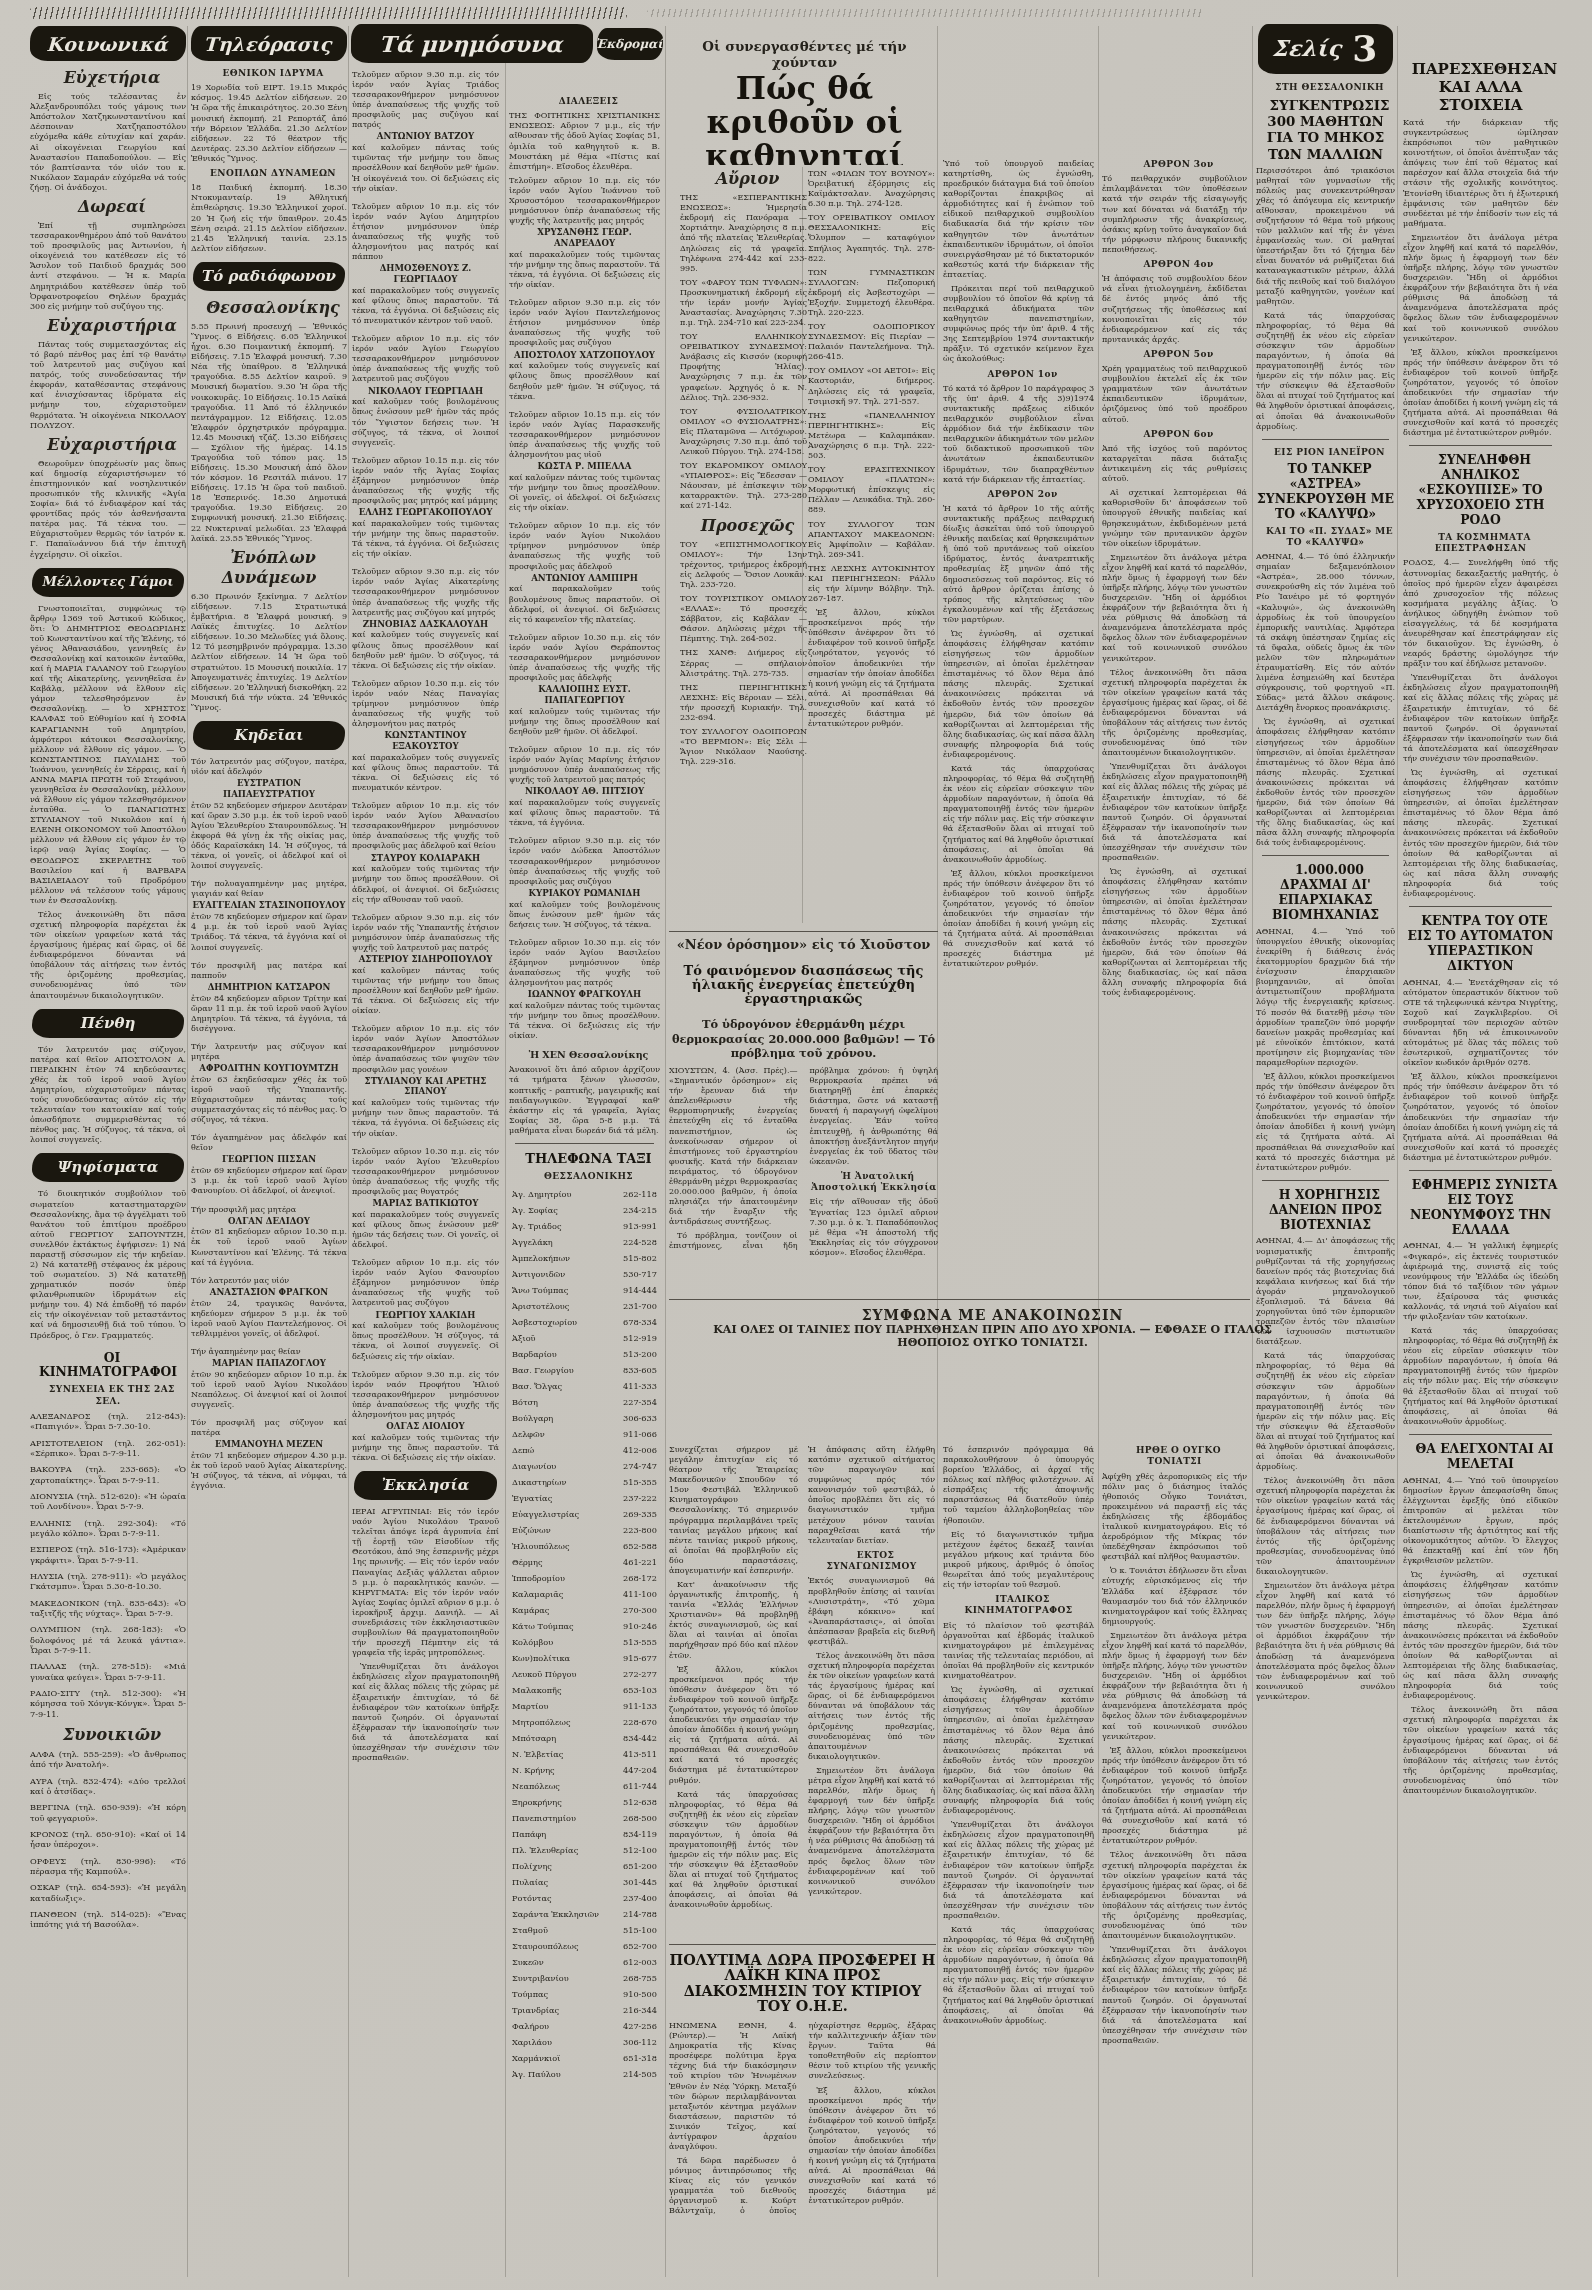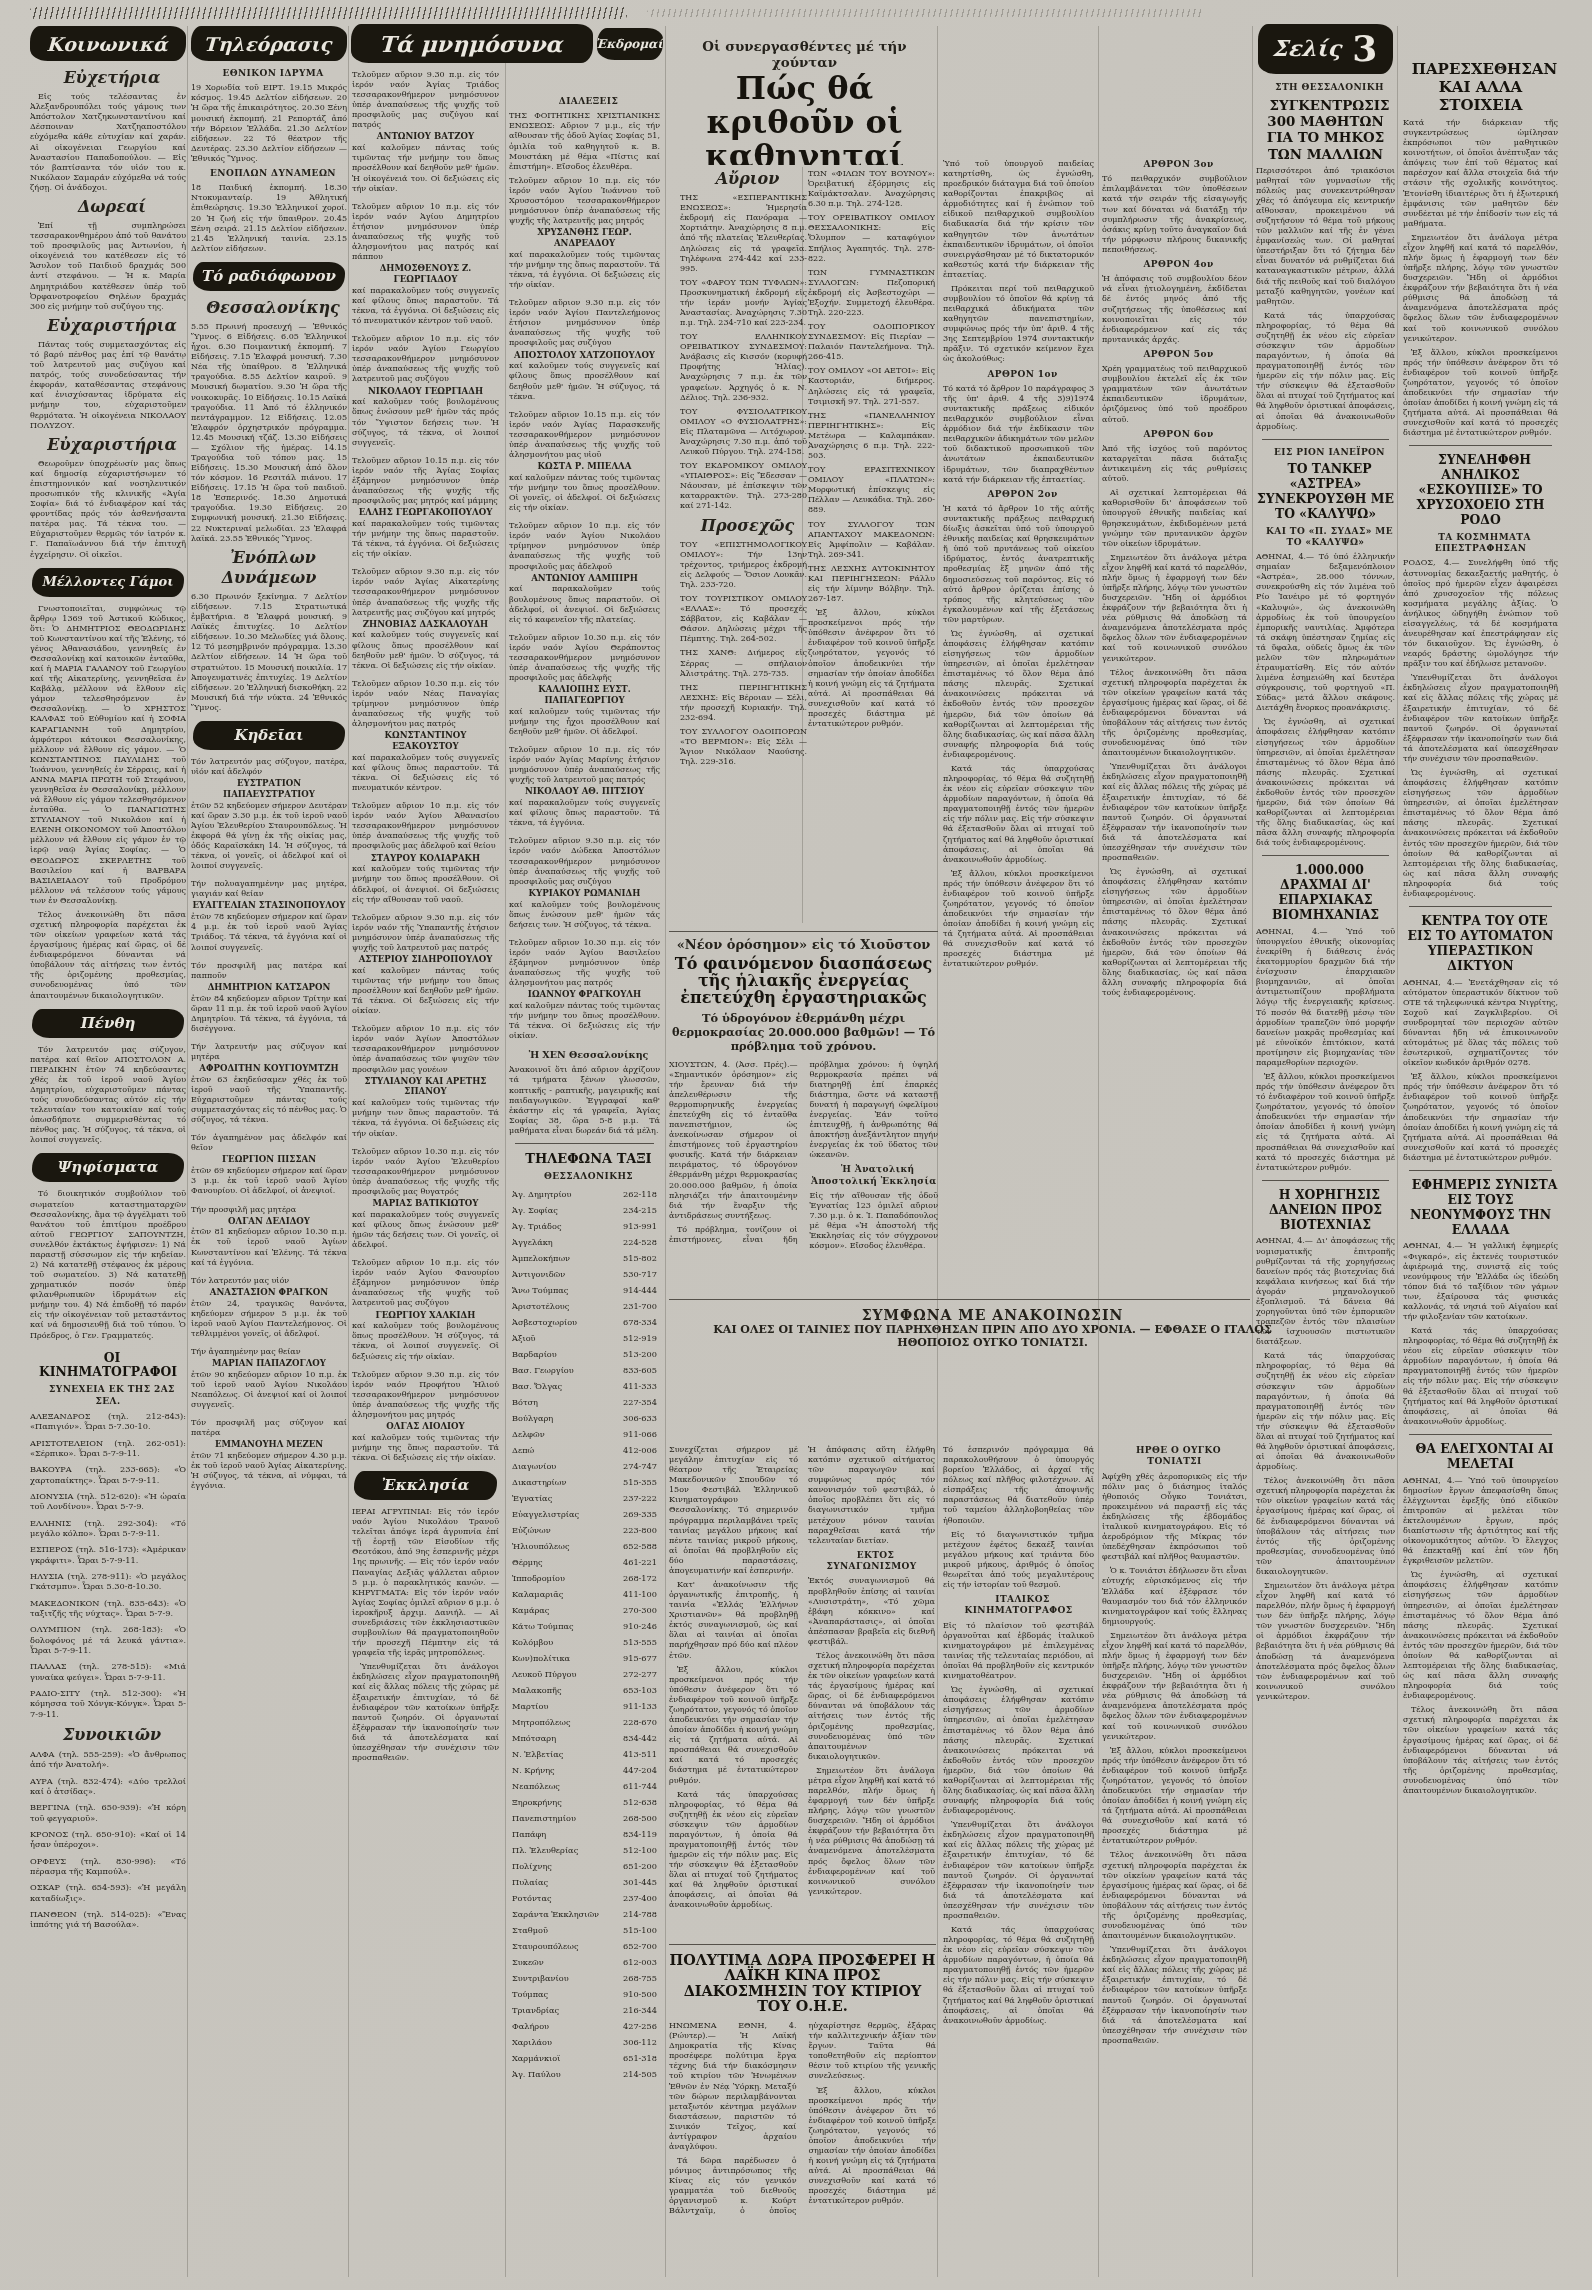--- a/index.html
+++ b/index.html
@@ -292,21 +292,21 @@
 
       <div class="notice">
         <span>Τελοῦμεν αὔριον 10 π.μ. εἰς τόν ἱερόν ναόν Ἁγίου Νικολάου τρίμηνον μνημόσυνον ὑπέρ ἀναπαύσεως τῆς ψυχῆς τοῦ προσφιλοῦς μας ἀδελφοῦ</span>
         <span class="nm">ΑΝΤΩΝΙΟΥ ΛΑΜΠΙΡΗ</span>
         <span>καί παρακαλοῦμεν τούς βουλομένους ὅπως παραστοῦν. Οἱ ἀδελφοί, οἱ ἀνεψιοί. Οἱ δεξιώσεις εἰς τό καφενεῖον τῆς πλατείας.</span>
       </div>
 
       <div class="notice">
         <span>Τελοῦμεν αὔριον 10.30 π.μ. εἰς τόν ἱερόν ναόν Ἁγίου Θεράποντος τεσσαρακονθήμερον μνημόσυνον ὑπέρ ἀναπαύσεως τῆς ψυχῆς τῆς προσφιλοῦς μας ἀδελφῆς</span>
         <span class="nm">ΚΑΛΛΙΟΠΗΣ ΕΥΣΤ. ΠΑΠΑΓΕΩΡΓΙΟΥ</span>
-        <span>καί καλοῦμεν τούς τιμῶντας τήν μνήμην της ἦχοι προσέλθουν καί δεηθοῦν μεθ' ἡμῶν. Οἱ ἀδελφοί.</span>
+        <span>καί καλοῦμεν τούς τιμῶντας τήν μνήμην της ὅπως προσέλθουν καί δεηθοῦν μεθ' ἡμῶν. Οἱ ἀδελφοί.</span>
       </div>
 
       <div class="notice">
         <span>Τελοῦμεν αὔριον 10 π.μ. εἰς τόν ἱερόν ναόν Ἁγίας Μαρίνης ἐτήσιον μνημόσυνον ὑπέρ ἀναπαύσεως τῆς ψυχῆς τοῦ λατρευτοῦ μας πατρός</span>
         <span class="nm">ΝΙΚΟΛΑΟΥ ΑΘ. ΠΙΤΣΙΟΥ</span>
         <span>καί παρακαλοῦμεν τούς συγγενεῖς καί φίλους ὅπως παραστοῦν. Τά τέκνα, τά ἐγγόνια.</span>
       </div>
 
       <div class="notice">
         <span>Τελοῦμεν αὔριον 9.30 π.μ. εἰς τόν ἱερόν ναόν Δώδεκα Ἀποστόλων τεσσαρακονθήμερον μνημόσυνον ὑπέρ ἀναπαύσεως τῆς ψυχῆς τοῦ προσφιλοῦς μας συζύγου</span>
@@ -642,21 +642,21 @@
         <p class="noind">ΤΟΥ ΕΡΑΣΙΤΕΧΝΙΚΟΥ ΟΜΙΛΟΥ «ΠΛΑΤΩΝ»: Μορφωτική ἐπίσκεψις εἰς Πέλλαν — Λευκάδια. Τηλ. 260-889.</p>
         <p class="noind">ΤΟΥ ΣΥΛΛΟΓΟΥ ΤΩΝ ΑΠΑΝΤΑΧΟΥ ΜΑΚΕΔΟΝΩΝ: Εἰς Ἀμφίπολιν — Καβάλαν. Τηλ. 269-341.</p>
         <p class="noind">ΤΗΣ ΛΕΣΧΗΣ ΑΥΤΟΚΙΝΗΤΟΥ ΚΑΙ ΠΕΡΙΗΓΗΣΕΩΝ: Ράλλυ εἰς τήν λίμνην Βόλβην. Τηλ. 267-187.</p>
       </div>
     <p>Ἐξ ἄλλου, κύκλοι προσκείμενοι πρός τήν ὑπόθεσιν ἀνέφερον ὅτι τό ἐνδιαφέρον τοῦ κοινοῦ ὑπῆρξε ζωηρότατον, γεγονός τό ὁποῖον ἀποδεικνύει τήν σημασίαν τήν ὁποίαν ἀποδίδει ἡ κοινή γνώμη εἰς τά ζητήματα αὐτά. Αἱ προσπάθειαι θά συνεχισθοῦν καί κατά τό προσεχές διάστημα μέ ἐντατικώτερον ρυθμόν.</p>
   </div>
 
   <div class="hr blk" style="left:669px;top:931px;width:269px;height:1px;background:#55514a;"></div>
   <div class="blk" style="left:669px;top:937px;width:269px;height:358px;">
     <div class="kick" style="font-size:13px;">«Νέον ὁρόσημον» εἰς τό Χιοῦστον</div>
-    <div class="hd" style="font-size:16px;margin:4px 0;">Τό φαινόμενον διασπάσεως τῆς ἡλιακῆς ἐνεργείας ἐπετεύχθη ἐργαστηριακῶς</div>
+    <div class="hd" style="font-size:13px;margin:12px 0;">Τό φαινόμενον διασπάσεως τῆς ἡλιακῆς ἐνεργείας ἐπετεύχθη ἐργαστηριακῶς</div>
     <div class="deckb" style="font-size:11.4px;text-align:center;">Τό ὑδρογόνον ἐθερμάνθη μέχρι θερμοκρασίας 20.000.000 βαθμῶν! — Τό πρόβλημα τοῦ χρόνου.</div>
     <div class="bt twoc" style="margin-top:6px;height:237px;">
       <p class="noind">ΧΙΟΥΣΤΩΝ, 4. (Ἀσσ. Πρές).— «Σημαντικόν ὁρόσημον» εἰς τήν ἔρευναν διά τήν ἀπελευθέρωσιν τῆς θερμοπυρηνικῆς ἐνεργείας ἐπετεύχθη εἰς τό ἐνταῦθα πανεπιστήμιον, ὡς ἀνεκοίνωσαν σήμερον οἱ ἐπιστήμονες τοῦ ἐργαστηρίου φυσικῆς. Κατά τήν διάρκειαν πειράματος, τό ὑδρογόνον ἐθερμάνθη μέχρι θερμοκρασίας 20.000.000 βαθμῶν, ἡ ὁποία πλησιάζει τήν ἀπαιτουμένην διά τήν ἔναρξιν τῆς ἀντιδράσεως συντήξεως.</p>
       <p>Τό πρόβλημα, τονίζουν οἱ ἐπιστήμονες, εἶναι ἤδη πρόβλημα χρόνου: ἡ ὑψηλή θερμοκρασία πρέπει νά διατηρηθῇ ἐπί ἐπαρκές διάστημα, ὥστε νά καταστῇ δυνατή ἡ παραγωγή ὠφελίμου ἐνεργείας. Ἐάν τοῦτο ἐπιτευχθῇ, ἡ ἀνθρωπότης θά ἀποκτήσῃ ἀνεξάντλητον πηγήν ἐνεργείας ἐκ τοῦ ὕδατος τῶν ὠκεανῶν.</p>
       <p class="caps-sub">Ἡ Ἀνατολική Ἀποστολική Ἐκκλησία</p>
       <p class="noind">Εἰς τήν αἴθουσαν τῆς ὁδοῦ Ἐγνατίας 123 ὁμιλεῖ αὔριον 7.30 μ.μ. ὁ κ. Ἰ. Παπαδόπουλος μέ θέμα «Ἡ ἀποστολή τῆς Ἐκκλησίας εἰς τόν σύγχρονον κόσμον». Εἴσοδος ἐλευθέρα.</p>
     </div>
   </div>
 
   <div class="hr blk" style="left:669px;top:1299px;width:581px;height:1px;background:#55514a;"></div>

